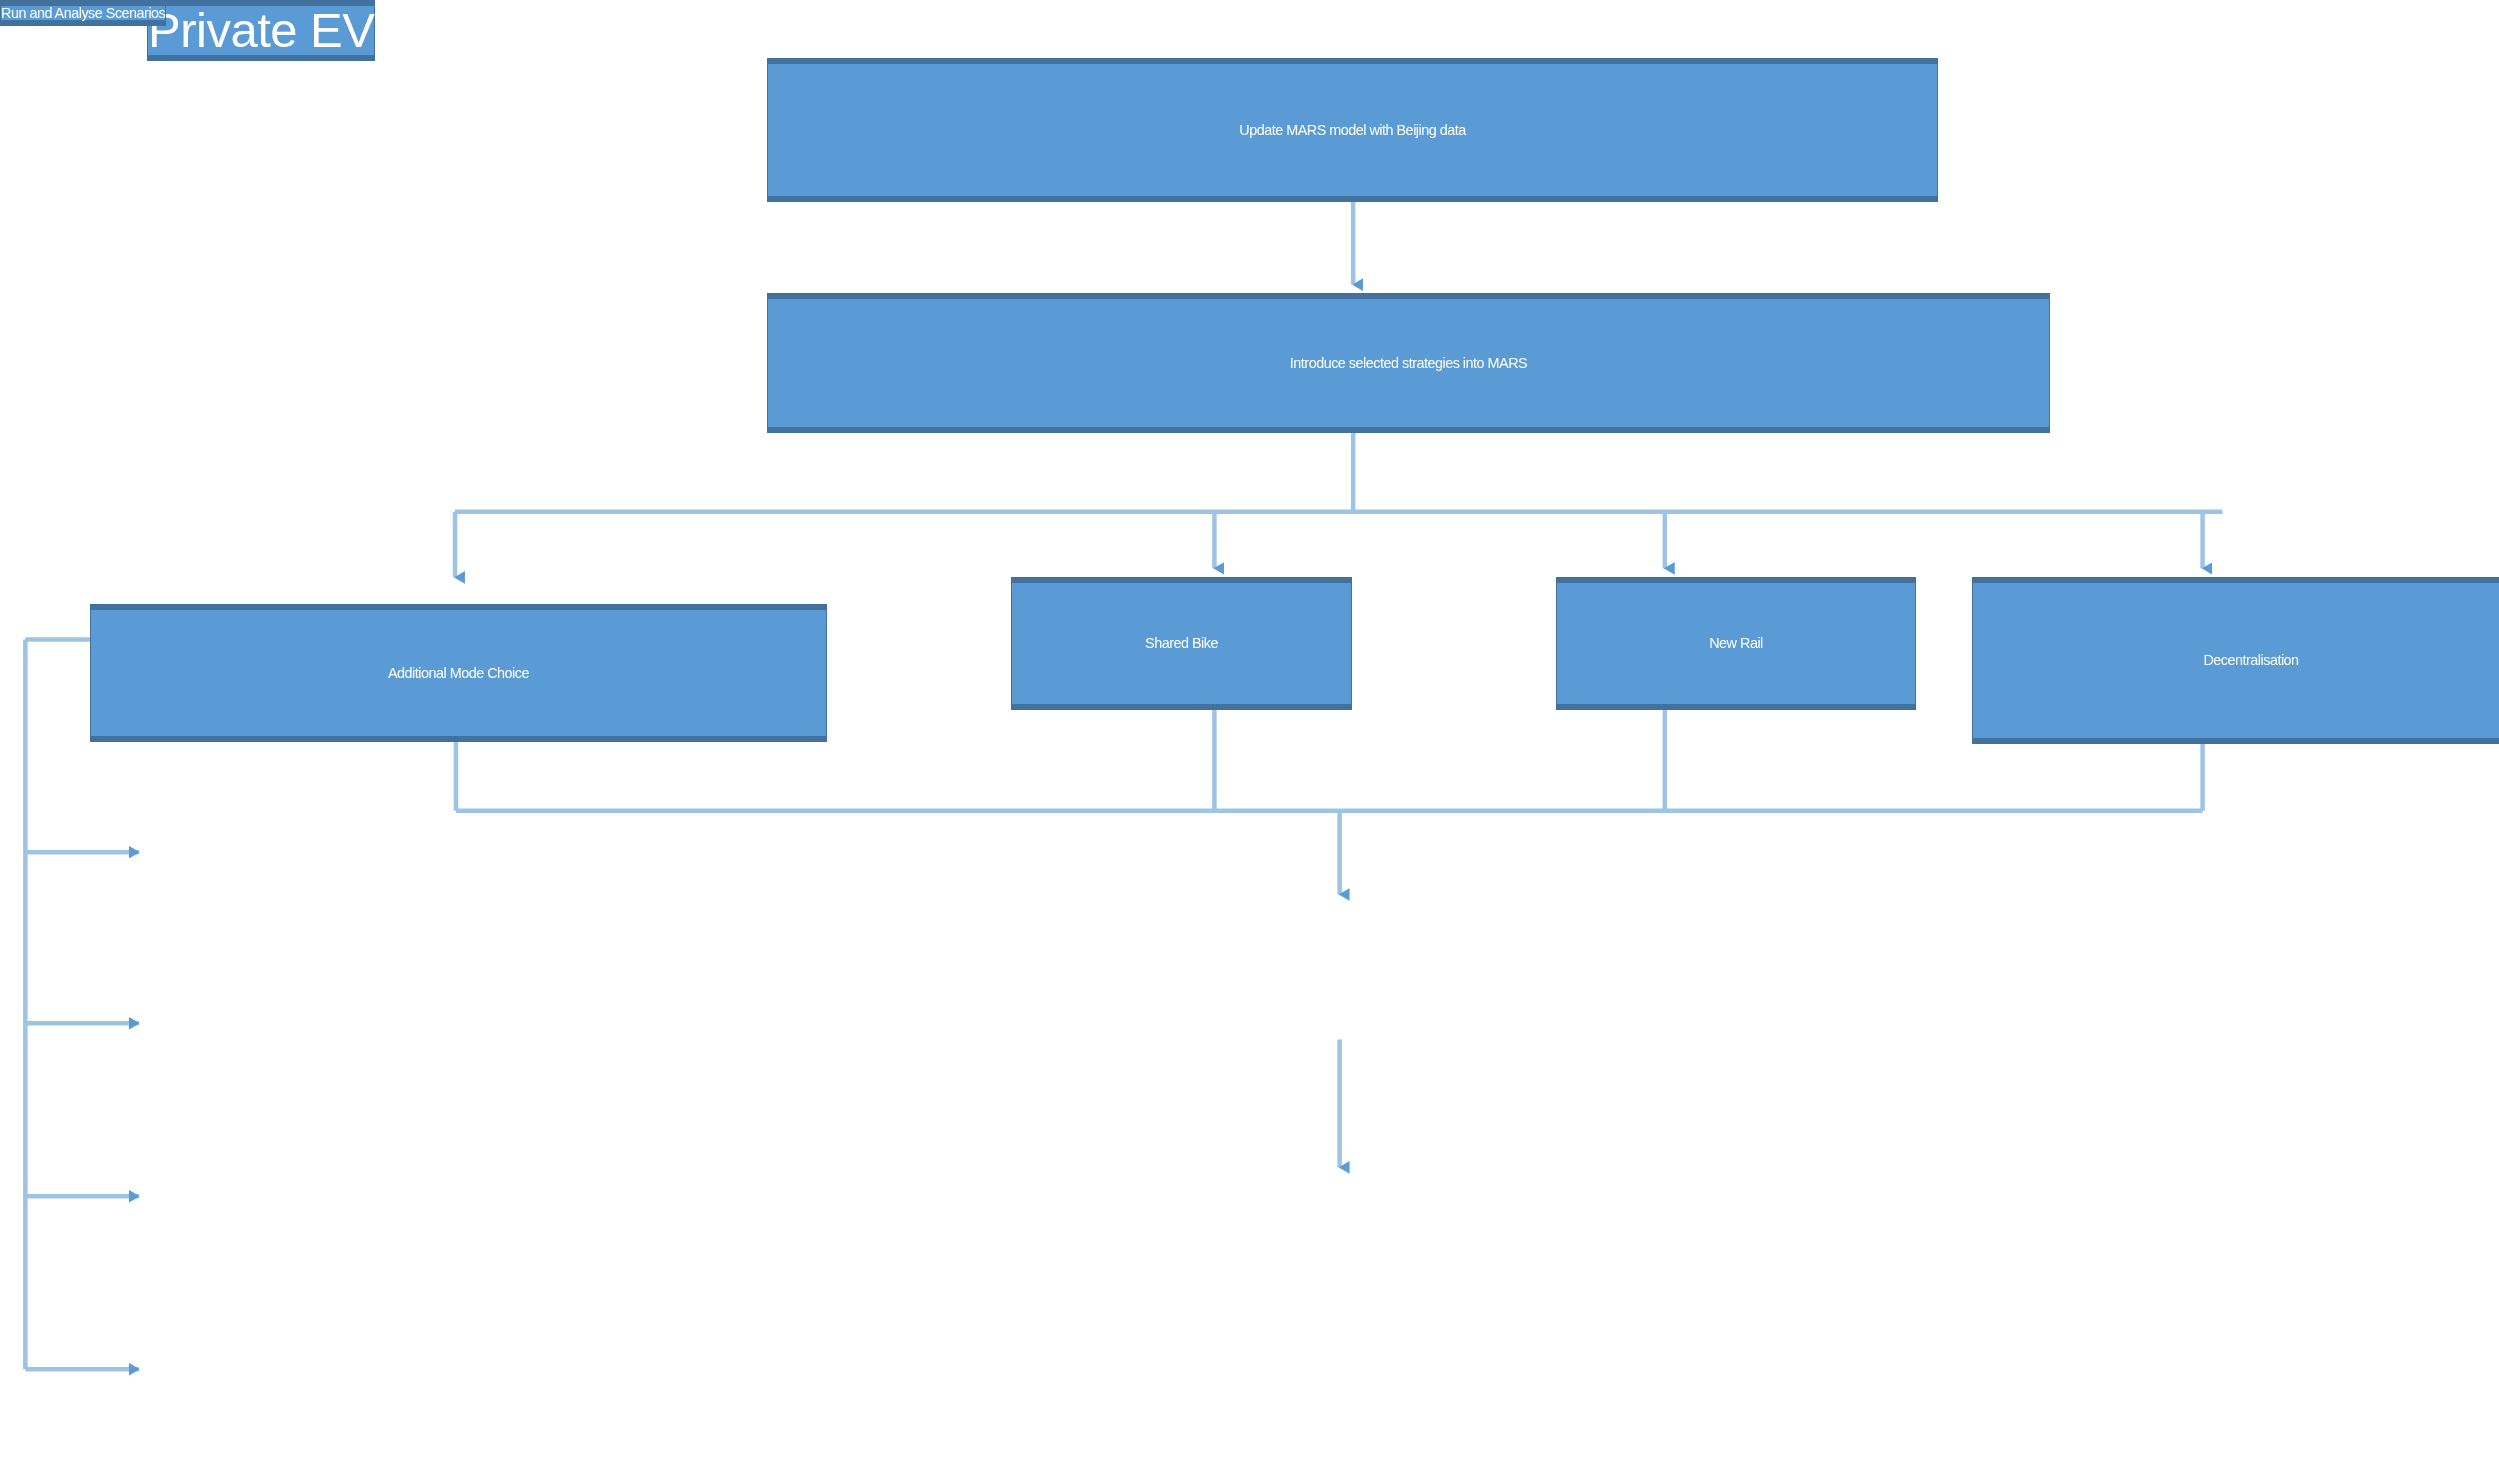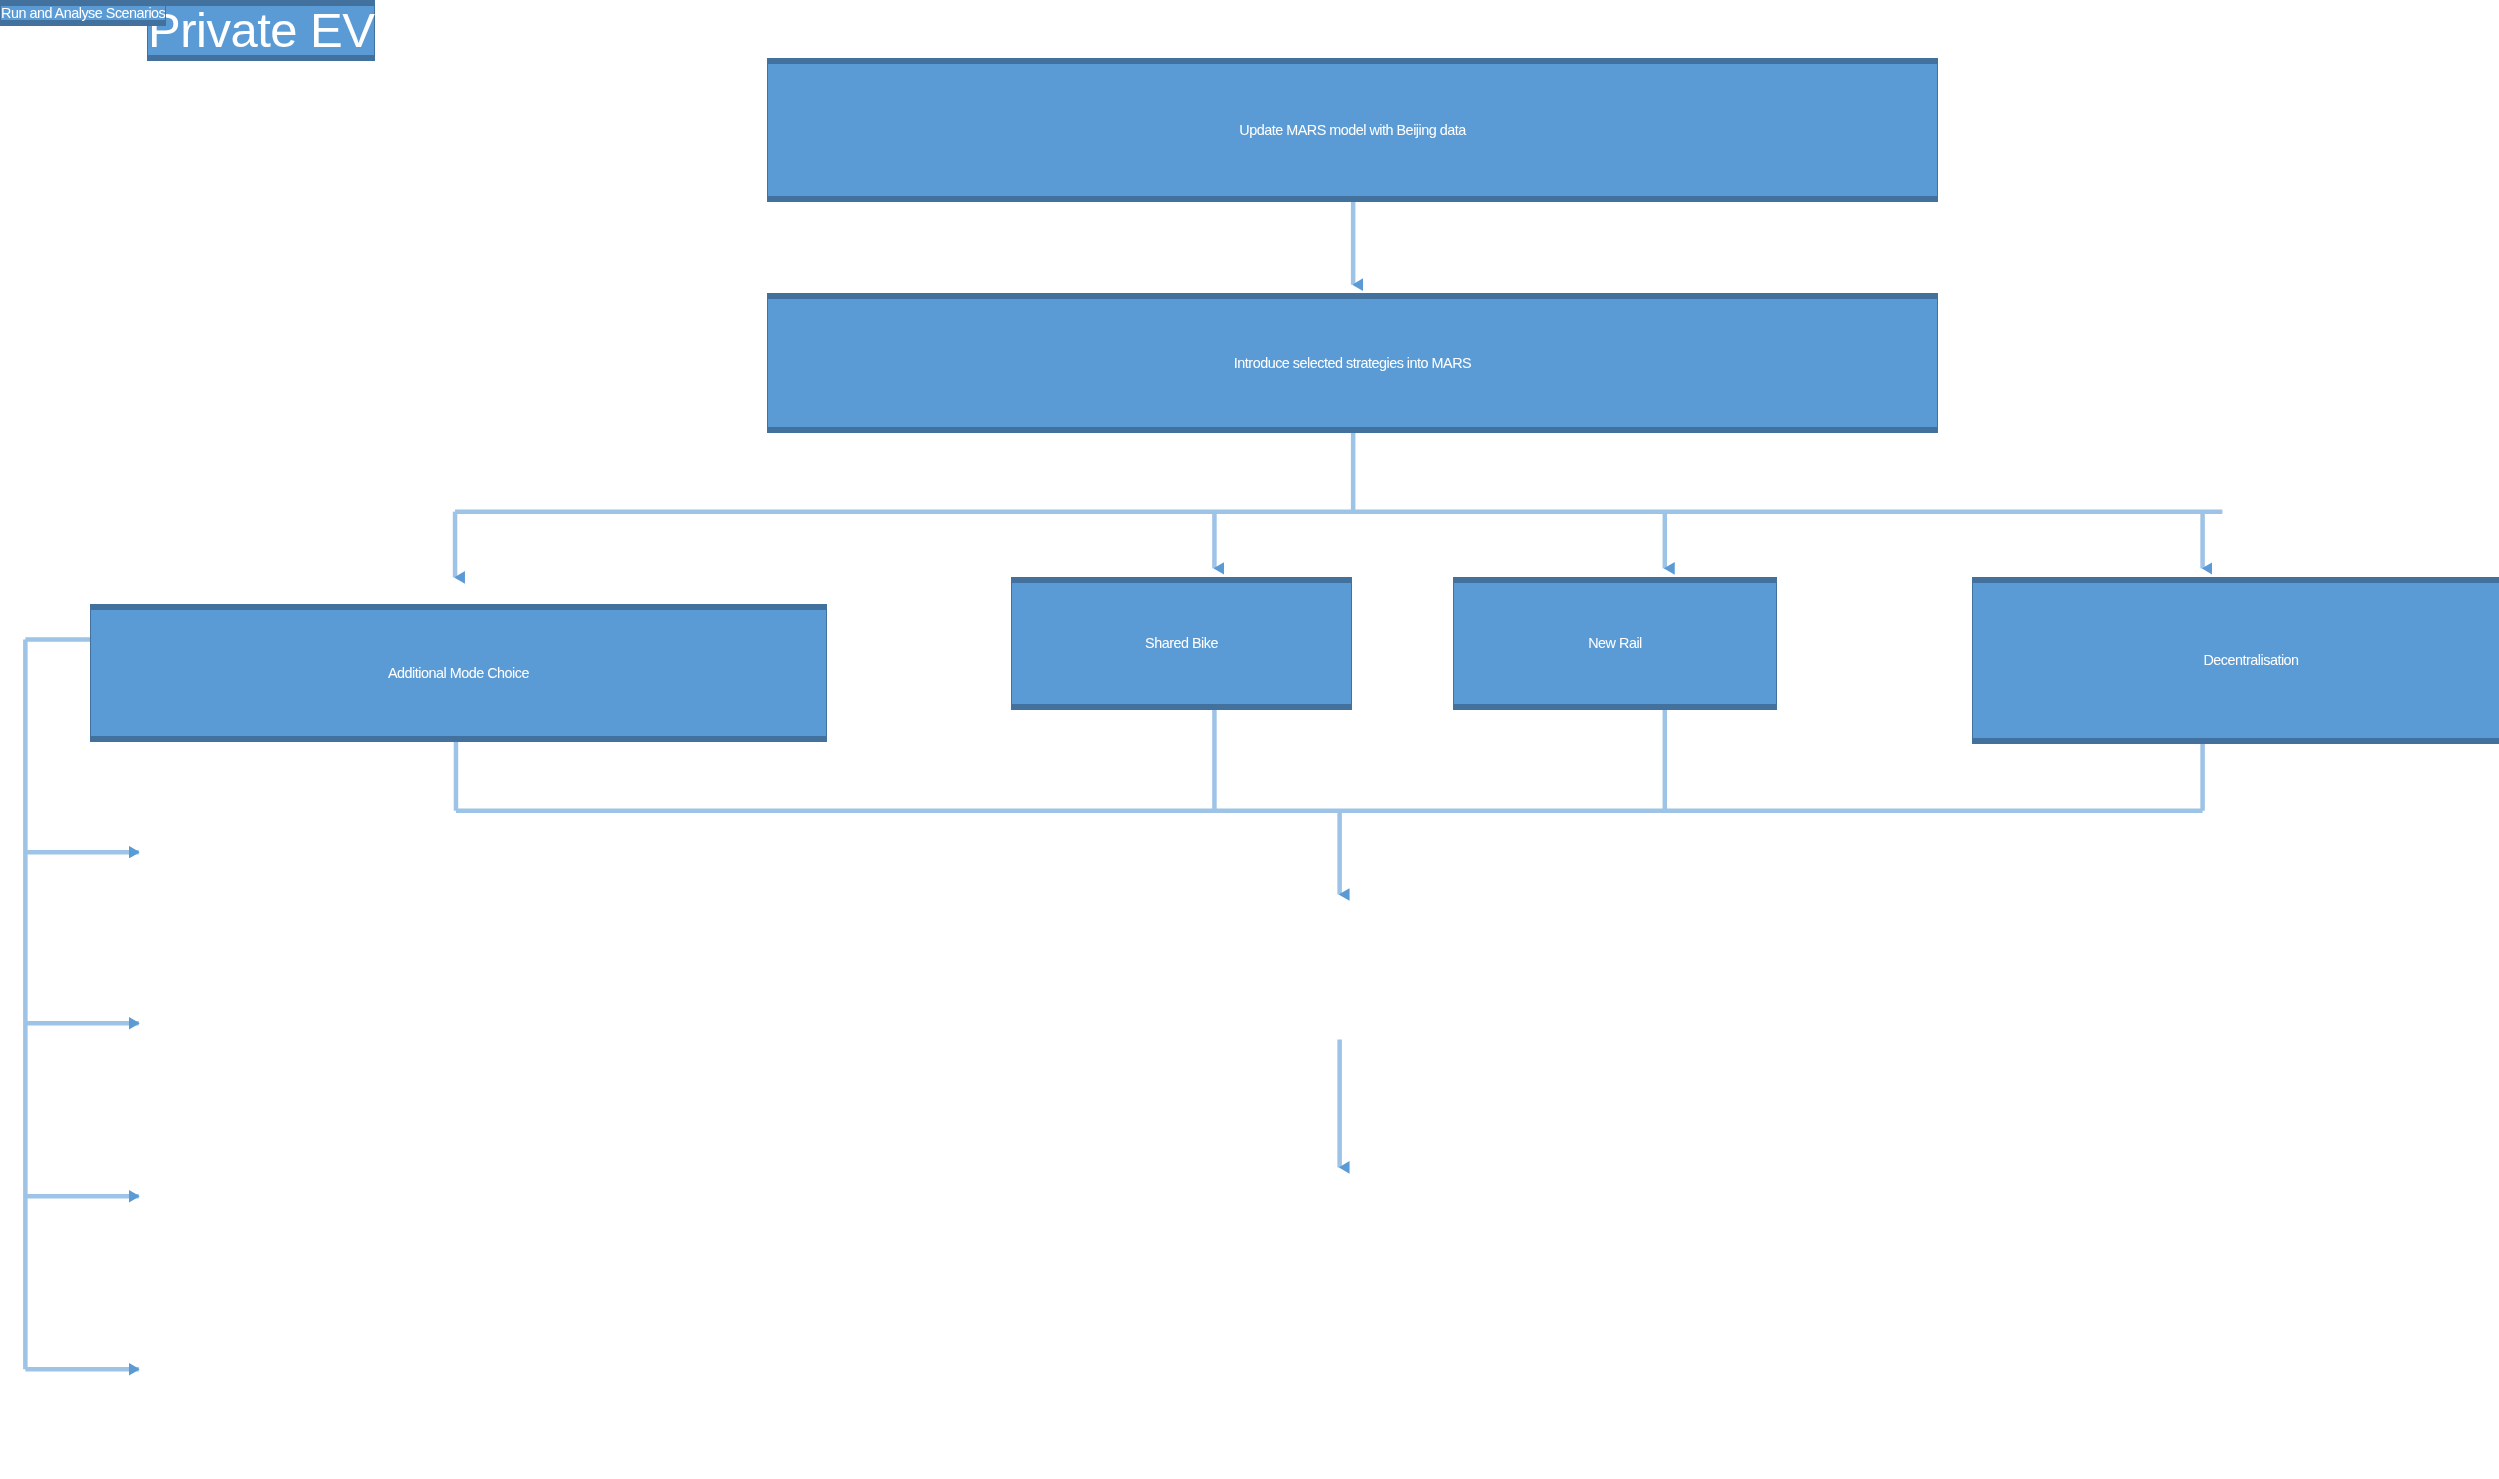--- a/index.html
+++ b/index.html
@@ -39,24 +39,24 @@
     color: #ffffff;
     font-family: "Liberation Sans", sans-serif;
     font-weight: 400;
     letter-spacing: -0.5px;
     white-space: nowrap;
     line-height: 1;
     text-align: center;
   }
   
   #n-update        { left: 767px;  top: 18px;   width: 1171px; height: 144px; margin-top: 40px; }
-  #n-introduce     { left: 767px;  top: 293px;  width: 1171px; height: 140px; }
+  #n-introduce     { left: 767px;  top: 293px;  width: 1283px; height: 140px; }
   #n-modechoice    { left: 90px;  top: 586px;  width: 737px;  height: 138px; margin-top: 18px; }
   #n-sharedbike    { left: 1011px; top: 577px;  width: 341px;  height: 133px; }
-  #n-newrail       { left: 1453px; top: 577px;  width: 324px;  height: 133px; }
+  #n-newrail       { left: 1556px; top: 577px;  width: 360px;  height: 133px; }
   #n-decentral     { left: 1972px; top: 577px;  width: 558px;  height: 167px; }
   #n-privateev     { left: 147px;  top": 0;     }
   #n-privateev     { left: 147px;  top: 802px;  width: 348px;  height: 101px; }
   #n-privateav     { left: 147px;  top: 973px; width: 348px;  height: 101px; }
   #n-taxi          { left: 147px;  top: 1146px; width: 348px;  height: 101px; }
   #n-sharedav      { left: 147px;  top: 1319px; width: 348px;  height: 101px; }
   #n-calibrate     { left: 931px; top: 903px; width: 822px;  height: 137px; }
   #n-runanalyse    { left: 883px;  top: 1176px; width: 917px; height: 144px; }
 
   .fs-62 { font-size: 56px; }

